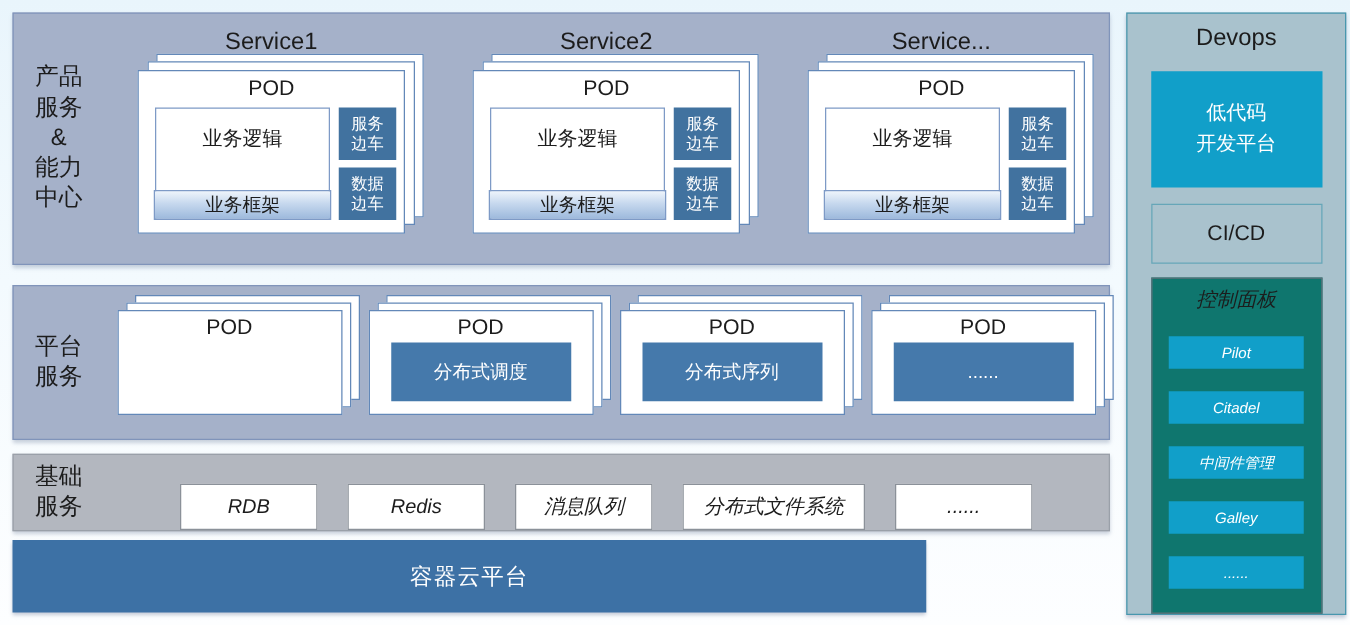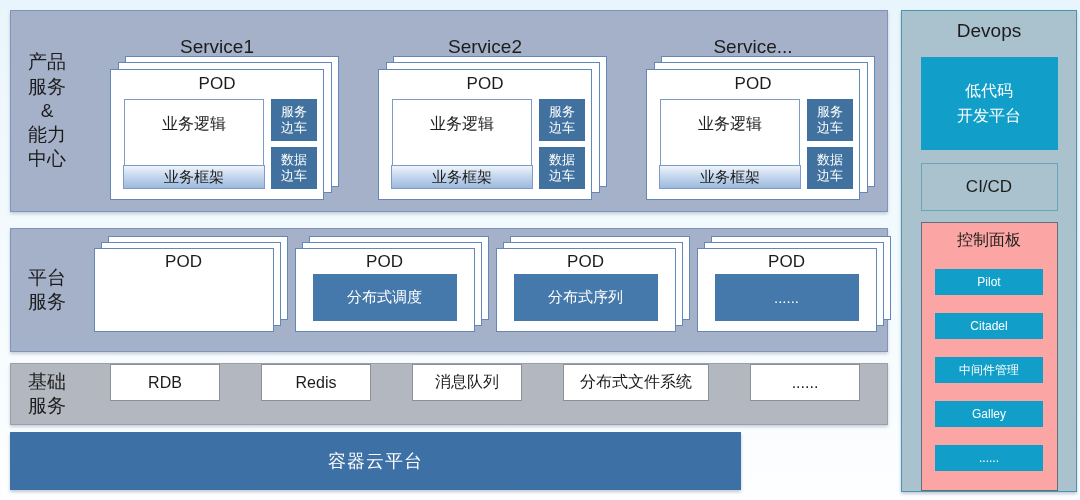--- a/index.html
+++ b/index.html
@@ -28,21 +28,21 @@
   .band-label {
     width:72px; flex:0 0 72px;
     display:flex; align-items:center; justify-content:center;
     font-size:19px; line-height:1.28;
     white-space:pre-line; text-align:center;
   }
   
   .services-row { flex:1; display:flex; }
   .service-group {
     flex:1; display:flex; flex-direction:column; align-items:center;
-    padding-top:25px;
+    padding-top:12px;
   }
   .service-title { font-size:19px; margin-bottom:11px; }
   .stack { position:relative; width:214px; height:131px; }
   .stack::before, .stack::after {
     content:""; position:absolute; inset:0;
     background:#fff; border:1.5px solid #6388b8; box-sizing:border-box;
   }
   .stack::before { transform:translate(15px,-13px); }
   .stack::after  { transform:translate(8px,-7px); }
   .pod-card {
@@ -87,21 +87,21 @@
   }
   .pod-card-sm .pod-title { padding:3px 0 2px; }
   .platform-box {
     margin:0 17px 10px; flex:1;
     background:#4579ab; color:#fff;
     display:flex; align-items:center; justify-content:center;
     font-size:15px;
   }
   
   .infra-row {
-    flex:1; display:flex; align-items:flex-start; justify-content:center; gap:41px;
+    flex:1; display:flex; align-items:flex-end; justify-content:center; gap:24px;font-style:italic;
   }
   .infra-box {
     height:37px; min-width:110px; padding:0 16px; box-sizing:border-box;
     background:#fff; border:1.5px solid #8b9199;
     display:flex; align-items:center; justify-content:center;
     font-size:16px;
   }
   
   .bottom-bar {
     position:absolute; left:10px; top:432px; width:731px; height:58px;
@@ -125,22 +125,22 @@
     font-size:16px; line-height:1.55; text-align:center; white-space:pre-line;
   }
   .cicd-box {
     margin-top:13px; width:137px; height:51px; box-sizing:border-box;
     border:1.5px solid #66a6b8;
     display:flex; align-items:center; justify-content:center;
     font-size:17px;
   }
   .control-panel {
     margin-top:11px; width:137px; height:286px; box-sizing:border-box;
-    background:#fca5a5; border:1.5px solid #5f707b;
-    display:flex; flex-direction:column; align-items:center;
+    background:#0f766e; border:1.5px solid #5f707b;
+    display:flex; flex-direction:column; align-items:center;font-style:italic;
   }
   .control-panel-title { margin-top:7px; font-size:16px; }
   .panel-btn {
     margin-top:18px; width:108px; height:26px;
     background:#119fc9; color:#fff;
     display:flex; align-items:center; justify-content:center;
     font-size:12px;
   }
 </style>
 </head>

